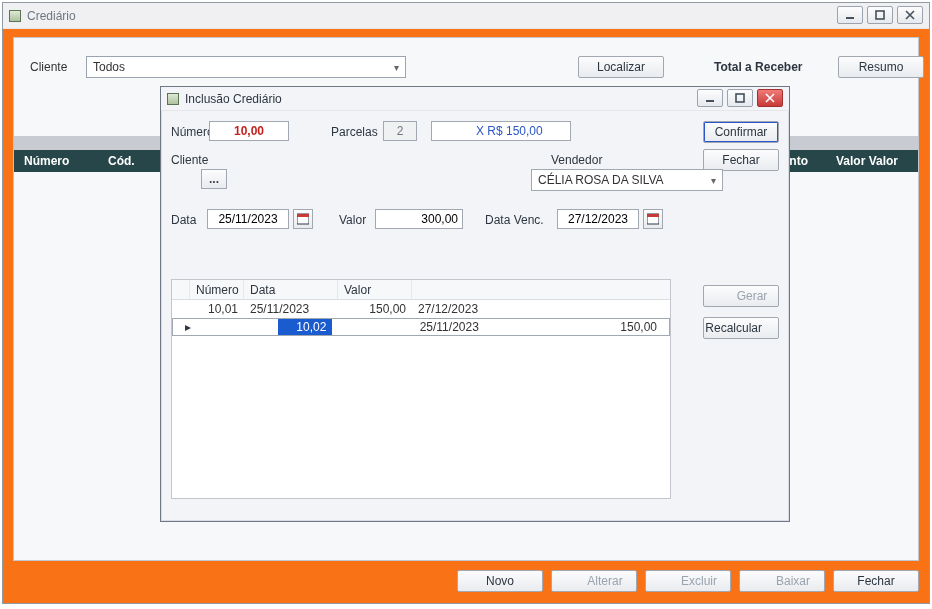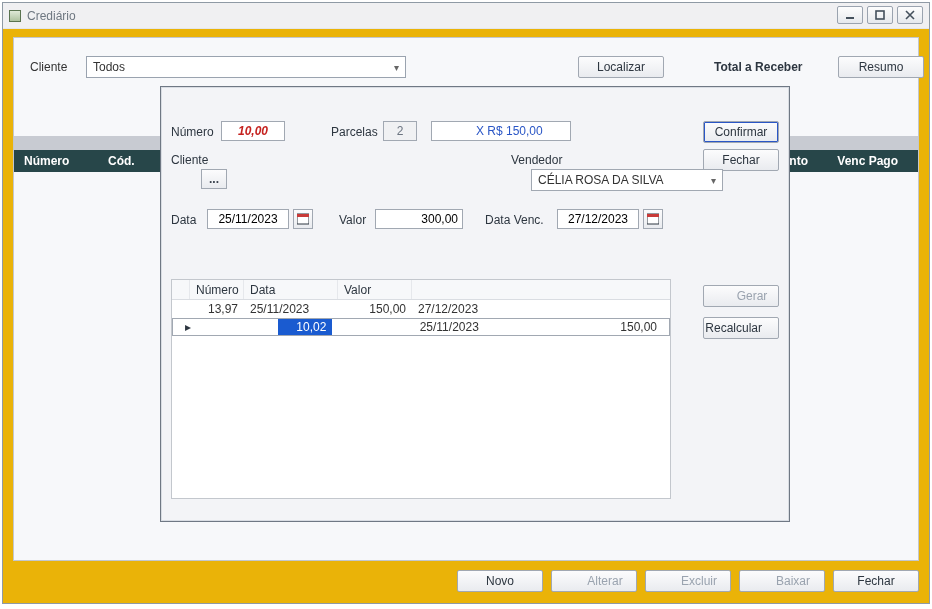--- a/index.html
+++ b/index.html
@@ -13,21 +13,21 @@
     height: 609px;
     overflow: hidden;
     position: relative;
   }
 
   
   .main-window {
     position: absolute;
     left: 2px; top: 2px;
     width: 928px; height: 602px;
-    background: #eab308;
+    background: #f97316;
     border: 1px solid #8f9aa5;
   }
   .titlebar {
     height: 26px;
     padding: 0 6px;
     display: flex;
     align-items: center;
     background: #f0f0f2;
     border-bottom: 1px solid #e4e6ea;
     position: relative;
@@ -329,21 +329,21 @@
         <span>Resumo</span>
       </div>
     </div>
 
     <div class="grid-header">
       <div class="band"></div>
       <span class="gh-num">Número</span>
       <span class="gh-cod">Cód.</span>
       <span class="gh-right">
         <span class="gh-conto">conto</span>
-        <span class="gh-vp">Venc Pago</span>
+        <span class="gh-vp">Valor Valor</span>
       </span>
     </div>
   </div>
 
   <div class="bottom-bar">
     <div class="spacer"></div>
     <div class="btn">
       <span>Novo</span>
     </div>
     <div class="btn disabled">
@@ -355,47 +355,68 @@
     <div class="btn disabled">
       <span>Baixar</span>
     </div>
     <div class="btn">
       <span>Fechar</span>
     </div>
   </div>
 
   <div class="overlay-dim"></div>
   <div class="dialog">
+    <div class="dlg-titlebar">
+      <span class="dlg-app-icon"></span>
+      <span class="dlg-title-text">Inclusão Crediário</span>
+      <div class="dlg-win-btns">
+        <div class="dlg-win-btn">
+          <svg width="10" height="10" viewBox="0 0 10 10">
+              <rect x="1" y="7" width="8" height="2" fill="#44505c"></rect>
+            </svg>
+        </div>
+        <div class="dlg-win-btn">
+          <svg width="10" height="10" viewBox="0 0 10 10">
+              <rect x="1" y="1" width="8" height="8" fill="none" stroke="#44505c" stroke-width="1.6"></rect>
+            </svg>
+        </div>
+        <div class="dlg-win-btn dlg-win-close">
+          <svg width="10" height="10" viewBox="0 0 10 10">
+              <path d="M1 1 L9 9 M9 1 L1 9" stroke="#fff" stroke-width="1.6"></path>
+            </svg>
+        </div>
+      </div>
+    </div>
 
     <div class="dlg-body">
 
       <div class="form-row1">
         <span class="f-lbl" style="position:absolute;left:0;top:4px">Número</span>
-        <input class="f-input center red" style="position: absolute; left: 50px; top: 0px; width: 64px; font-style: italic;" value="10,00">
+        <input class="f-input center red" style="position: absolute; left: 38px; top: 0px; width: 80px;" value="10,00">
         <span class="f-lbl" style="position:absolute;left:160px;top:4px">Parcelas</span>
         <input class="f-input center ro" style="position: absolute; left: 212px; top: 0px; width: 34px;" readonly="" value="2">
         <input class="f-input blue" style="position: absolute; left: 260px; top: 0px; width: 140px;" readonly="" value="X R$ 150,00">
 
         <div class="dlg-sidebtns">
           <div class="btn focus">
             <span>Confirmar</span>
           </div>
           <div class="btn">
             <span>Fechar</span>
           </div>
         </div>
       </div>
 
       <div class="form-row2">
         <span class="f-lbl" style="position:absolute;left:0;top:0">Cliente</span>
         <div class="ellipsis-btn" style="position:absolute;left:30px;top:16px">
           <span>...</span>
         </div>
 
-        <span class="f-lbl" style="position:absolute;left:340px;top:0">Vendedor</span>
+        <span class="f-lbl" style="position:absolute;left:380px;top:0">Vendedor</span>
         <div class="sel" style="position:absolute;left:360px;top:16px;width:192px">
           <span>CÉLIA ROSA DA SILVA</span>
           <span class="caret">▾</span>
         </div>
       </div>
 
       <div class="form-row3">
         <span class="f-lbl" style="position:absolute;left:0;top:4px">Data</span>
         <input class="f-input center" style="position: absolute; left: 36px; top: 0px; width: 82px;" value="25/11/2023">
         <span class="cal-icon" style="position:absolute;left:122px;top:0">
@@ -424,21 +445,21 @@
       <div class="dlg-grid">
         <div class="ghdr">
           <div class="gh marker"></div>
           <div class="gh num">Número</div>
           <div class="gh data">Data</div>
           <div class="gh val">Valor</div>
         </div>
         <div id="dlg-rows">
             <div class="grow">
               <div class="gc marker"></div>
-              <div class="gc num">13,97</div>
+              <div class="gc num">10,01</div>
               <div class="gc data">25/11/2023</div>
               <div class="gc val">150,00</div>
               <div class="gc venc">27/12/2023</div>
             </div>
             <div class="grow sel">
               <div class="gc marker">▸</div>
               <div class="gc num">10,02</div>
               <div class="gc data">25/11/2023</div>
               <div class="gc val">150,00</div>
             </div>

